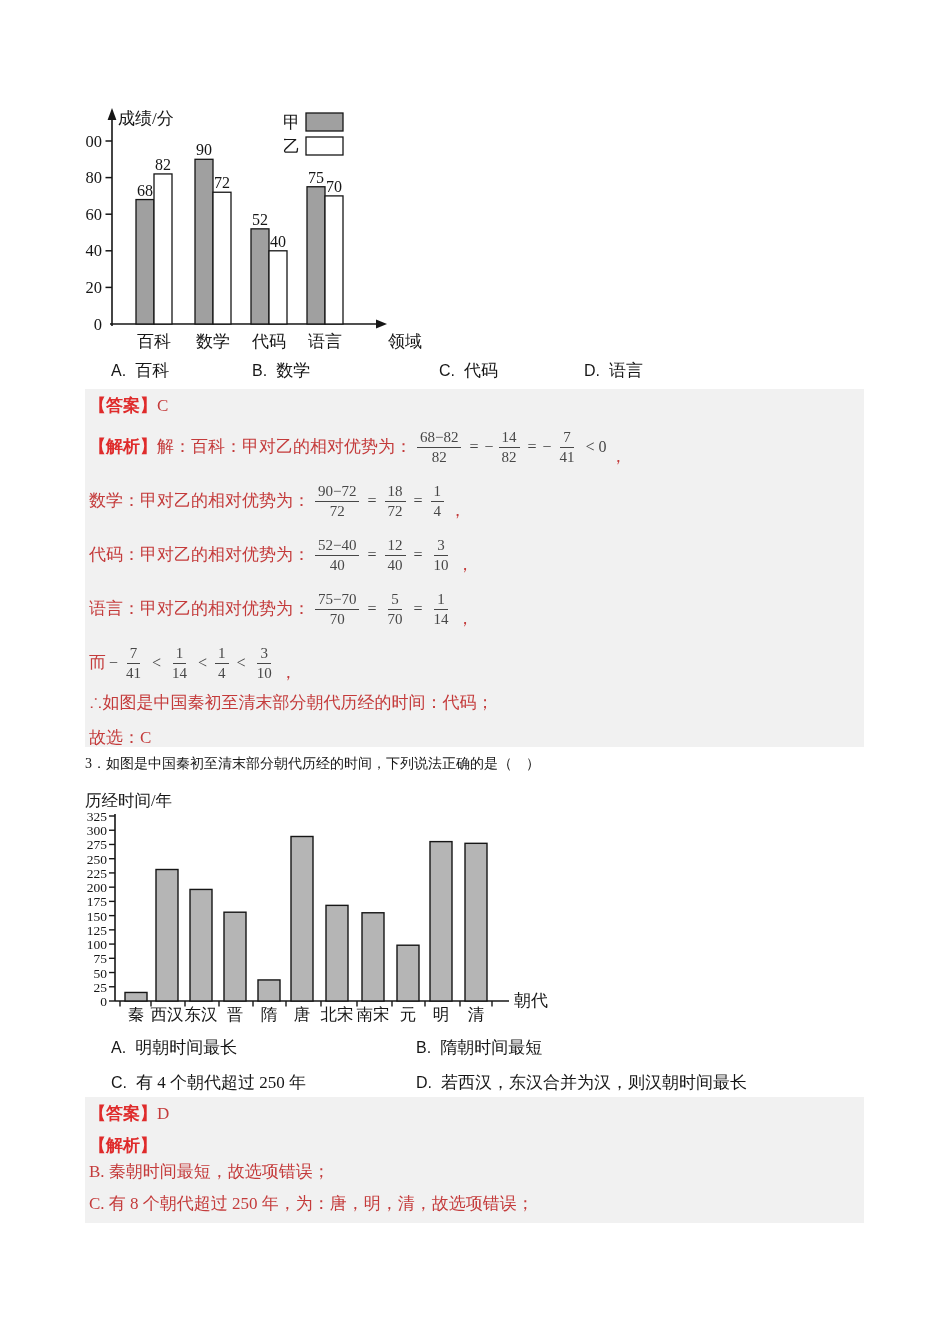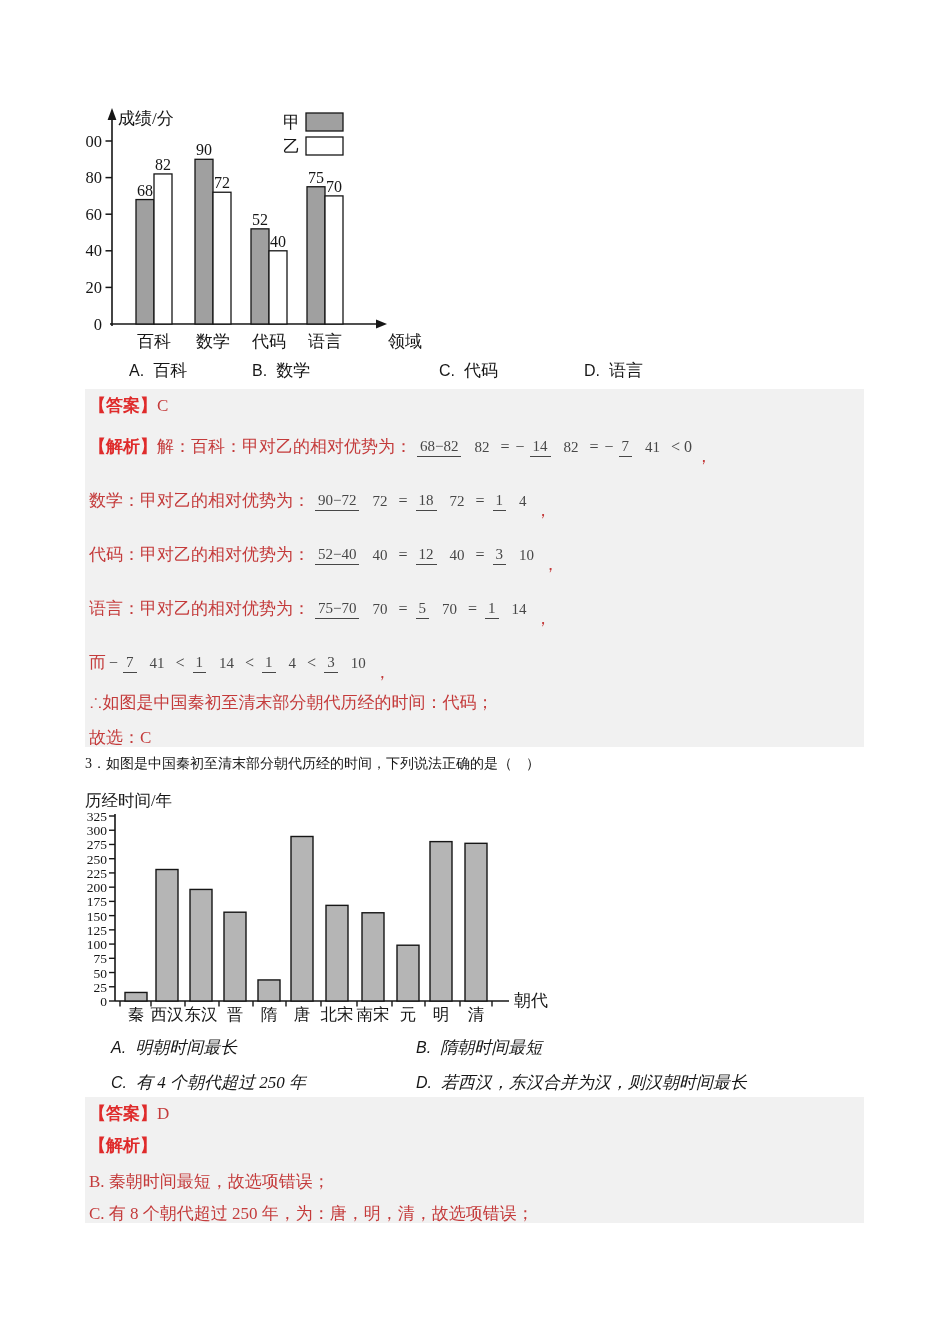--- a/index.html
+++ b/index.html
@@ -5,34 +5,34 @@
   html,body{margin:0;padding:0;}
   body{width:950px;height:1344px;background:#ffffff;position:relative;
        font-family:"Liberation Serif",serif;color:#161616;overflow:hidden;}
   .page{position:absolute;inset:0;}
   svg.chart{position:absolute;}
   #chart1{left:85px;top:104px;}
   #chart2{left:85px;top:785px;}
   .chart text{font-family:"Liberation Serif",serif;fill:#161616;}
   .opt-row{position:absolute;left:85px;width:800px;}
   #q2-options{top:359px;height:26px;}
-  #q3-options{top:1036px;height:60px;font-style:italic;}
+  #q3-options{top:1036px;height:60px;}
   .opt{position:absolute;font-size:17px;white-space:pre;}
   .opt-label{font-family:"Liberation Sans",sans-serif;font-size:16px;margin-right:9px;}
   .question{position:absolute;left:85px;top:755px;margin:0;font-size:14px;white-space:pre;}
   .ans-block{position:absolute;left:85px;width:779px;background:var(--block-bg,#f1f1f1);
              box-sizing:border-box;padding:7px 10px 17px 4px;overflow:hidden;}
   #q2-answer{top:389px;height:358px;}
   #q3-answer{top:1097px;height:126px;}
   .line{display:flex;align-items:center;font-size:17px;color:var(--red,#c43b3b);
         white-space:pre;line-height:20px;margin:0;}
   .line .head{font-weight:bold;color:var(--head-red,#df2b2b);}
   .mathline{height:46px;}
-  .frac{display:inline-flex;flex-direction:row;align-items:center;
-        color:var(--math,#474747);font-size:15px;line-height:1.22;margin:0 5px;gap:10px;}
+  .frac{display:inline-flex;flex-direction:column;align-items:center;
+        color:var(--math,#474747);font-size:15px;line-height:1.22;margin:0 5px;}
   .frac .num{border-bottom:1.4px solid var(--math,#474747);padding:0 3px;}
   .frac .den{padding:0 3px;}
   .mop{color:var(--math,#474747);font-size:16px;margin:0 3px;}
   .mop.neg{margin-right:0;}
   .tail{align-self:flex-end;padding-bottom:3px;}
 </style>
 </head>
 <body style="--red: #c43b3b; --head-red: #df2b2b; --block-bg: #f1f1f1; --math: #474747;">
 
 <div class="page">
@@ -75,21 +75,21 @@
       <text x="193" y="142.8" font-size="16" text-anchor="middle">40</text>
       <text x="184" y="243" font-size="17" text-anchor="middle">代码</text>
       <rect x="222" y="82.75" width="18" height="137.25" fill="#a0a0a0" stroke="#161616" stroke-width="1.3"></rect>
       <rect x="240" y="91.9" width="18" height="128.1" fill="#ffffff" stroke="#161616" stroke-width="1.3"></rect>
       <text x="231" y="78.75" font-size="16" text-anchor="middle">75</text>
       <text x="249" y="87.9" font-size="16" text-anchor="middle">70</text>
       <text x="240" y="243" font-size="17" text-anchor="middle">语言</text>
     </svg>
 
   <div id="q2-options" class="opt-row">
-      <span class="opt" style="left: 44px; top: 0px;"><span class="opt-label">A.</span><span>百科</span></span>
+      <span class="opt" style="left: 26px; top: 0px;"><span class="opt-label">A.</span><span>百科</span></span>
       <span class="opt" style="left: 167px; top: 0px;"><span class="opt-label">B.</span><span>数学</span></span>
       <span class="opt" style="left: 354px; top: 0px;"><span class="opt-label">C.</span><span>代码</span></span>
       <span class="opt" style="left: 499px; top: 0px;"><span class="opt-label">D.</span><span>语言</span></span>
     </div>
 
   <div id="q2-answer" class="ans-block">
       <div class="line" style="margin-top: 0px;"><span class="head">【答案】</span><span>C</span></div>
       <div class="line mathline" style="margin-top: 8px;"><span class="head">【解析】</span><span>解：百科：甲对乙的相对优势为：</span><span class="frac"><span class="num">68−82</span><span class="den">82</span></span><span class="mop">=</span><span class="mop neg">−</span><span class="frac"><span class="num">14</span><span class="den">82</span></span><span class="mop">=</span><span class="mop neg">−</span><span class="frac"><span class="num">7</span><span class="den">41</span></span><span class="mop">&lt; 0</span><span class="tail">，</span></div>
       <div class="line mathline" style="margin-top: 8px;"><span>数学：甲对乙的相对优势为：</span><span class="frac"><span class="num">90−72</span><span class="den">72</span></span><span class="mop">=</span><span class="frac"><span class="num">18</span><span class="den">72</span></span><span class="mop">=</span><span class="frac"><span class="num">1</span><span class="den">4</span></span><span class="tail">，</span></div>
       <div class="line mathline" style="margin-top: 8px;"><span>代码：甲对乙的相对优势为：</span><span class="frac"><span class="num">52−40</span><span class="den">40</span></span><span class="mop">=</span><span class="frac"><span class="num">12</span><span class="den">40</span></span><span class="mop">=</span><span class="frac"><span class="num">3</span><span class="den">10</span></span><span class="tail">，</span></div>
@@ -173,17 +173,17 @@
   <div id="q3-options" class="opt-row">
       <span class="opt" style="left: 26px; top: 0px;"><span class="opt-label">A.</span><span>明朝时间最长</span></span>
       <span class="opt" style="left: 331px; top: 0px;"><span class="opt-label">B.</span><span>隋朝时间最短</span></span>
       <span class="opt" style="left: 26px; top: 35px;"><span class="opt-label">C.</span><span>有 4 个朝代超过 250 年</span></span>
       <span class="opt" style="left: 331px; top: 35px;"><span class="opt-label">D.</span><span>若西汉，东汉合并为汉，则汉朝时间最长</span></span>
     </div>
 
   <div id="q3-answer" class="ans-block">
       <div class="line" style="margin-top: 0px;"><span class="head">【答案】</span><span>D</span></div>
       <div class="line" style="margin-top: 12px;"><span class="head">【解析】</span></div>
-      <div class="line" style="margin-top: 16px; font-family: Liberation Serif, serif;"><span>B. 秦朝时间最短，故选项错误；</span></div>
+      <div class="line" style="margin-top: 6px; font-family: Liberation Serif, serif;"><span>B. 秦朝时间最短，故选项错误；</span></div>
       <div class="line" style="margin-top: 12px;"><span>C. 有 8 个朝代超过 250 年，为：唐，明，清，故选项错误；</span></div>
     </div>
 
 </div>
 
 </body></html>

